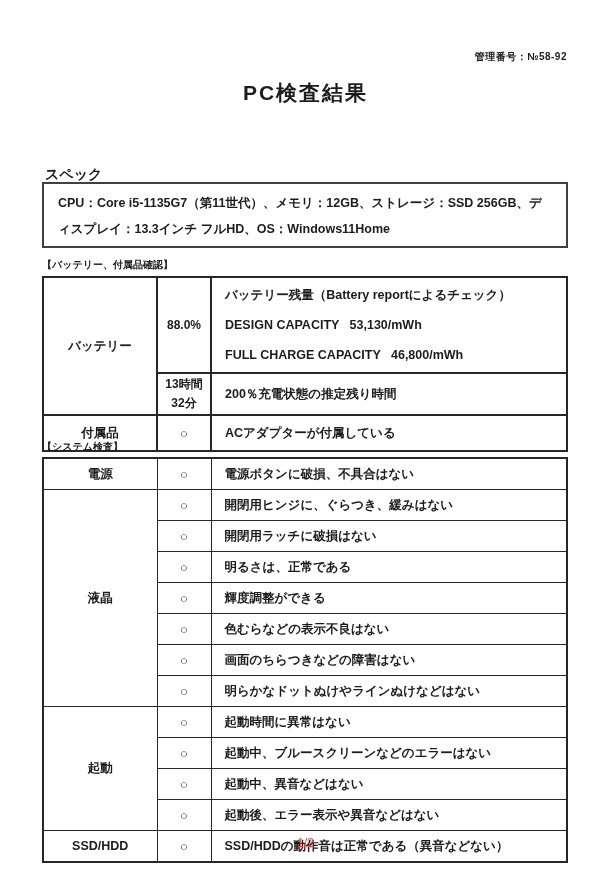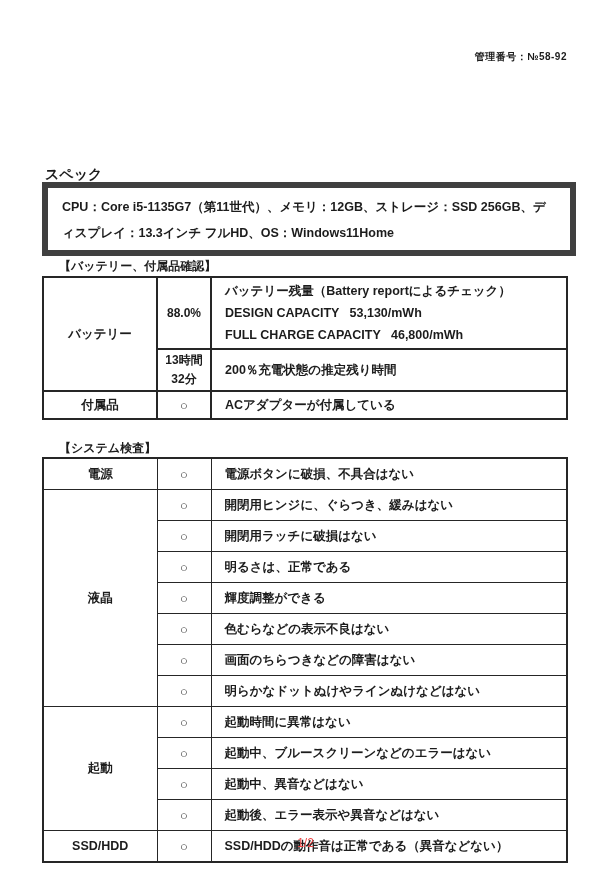--- a/index.html
+++ b/index.html
@@ -28,52 +28,53 @@
   table{border-collapse:collapse;table-layout:fixed;}
   td{overflow:hidden;}
   .hdr-table{position:absolute;top:131px;left:42px;width:524px;}
   .hdr-table td{
     border:2px solid #262626;height:28px;
     text-align:center;font-size:15px;font-weight:700;
   }
   .spec-label{position:absolute;top:166px;left:45px;font-size:14px;}
   .spec-box{
     position:absolute;top:182px;left:42px;width:494px;height:50px;
-    border:6px solid #404040;
+    border:2px solid #404040;
     padding:6px 14px;
     font-size:12.5px;line-height:26px;
   }
-  .sec-heading{position:absolute;left:59px;font-size:12px;}
+  .sec-heading{position:absolute;left:42px;font-size:10px;}
   .sec-heading-battery{top:258px;}
   .sec-heading-system{top:440px;}
   .battery-table{position:absolute;top:276px;left:42px;width:526px;border:2px solid #262626;}
   .battery-table td{border:2px solid #262626;}
   .system-table{position:absolute;top:457px;left:42px;width:526px;border:2px solid #262626;}
   .system-table td{border:1px solid #262626;height:26px;}
   .label-cell{width:114px;text-align:center;font-size:12.5px;font-weight:700;}
   .mark-cell{width:54px;text-align:center;font-size:13px;font-weight:400;}
   .desc-cell{padding:2px 6px 2px 13px;font-size:12.5px;font-weight:700;text-align:left;}
   .pre{white-space:pre-wrap;}
   .battery-row-pct{height:70px;}
   .battery-row-time{height:42px;}
   .battery-row-acc{height:26px;}
-  .battery-table .desc-cell{line-height:22px;}
+  .battery-table .desc-cell{line-height:30px;}
   .value-cell{width:54px;text-align:center;font-size:12px;font-weight:700;line-height:19px;border-radius:20px;}
   .page-footer{
     position:absolute;top:836px;left:0;width:100%;
     text-align:center;font-size:12px;font-weight:400;color:#ef4444;
   }
 </style>
 </head>
 <body>
 
 <div class="page">
 
   <div class="mgmt-no">管理番号：№58-92</div>
 
+  <div class="doc-title">PC検査結果</div>
 
 
 
   <div class="spec-label">スペック</div>
   <div class="spec-box">CPU：Core i5-1135G7（第11世代）、メモリ：12GB、ストレージ：SSD 256GB、ディスプレイ：13.3インチ フルHD、OS：Windows11Home</div>
 
   <div class="sec-heading sec-heading-battery">【バッテリー、付属品確認】</div>
 
   <table class="battery-table">
     <colgroup>

